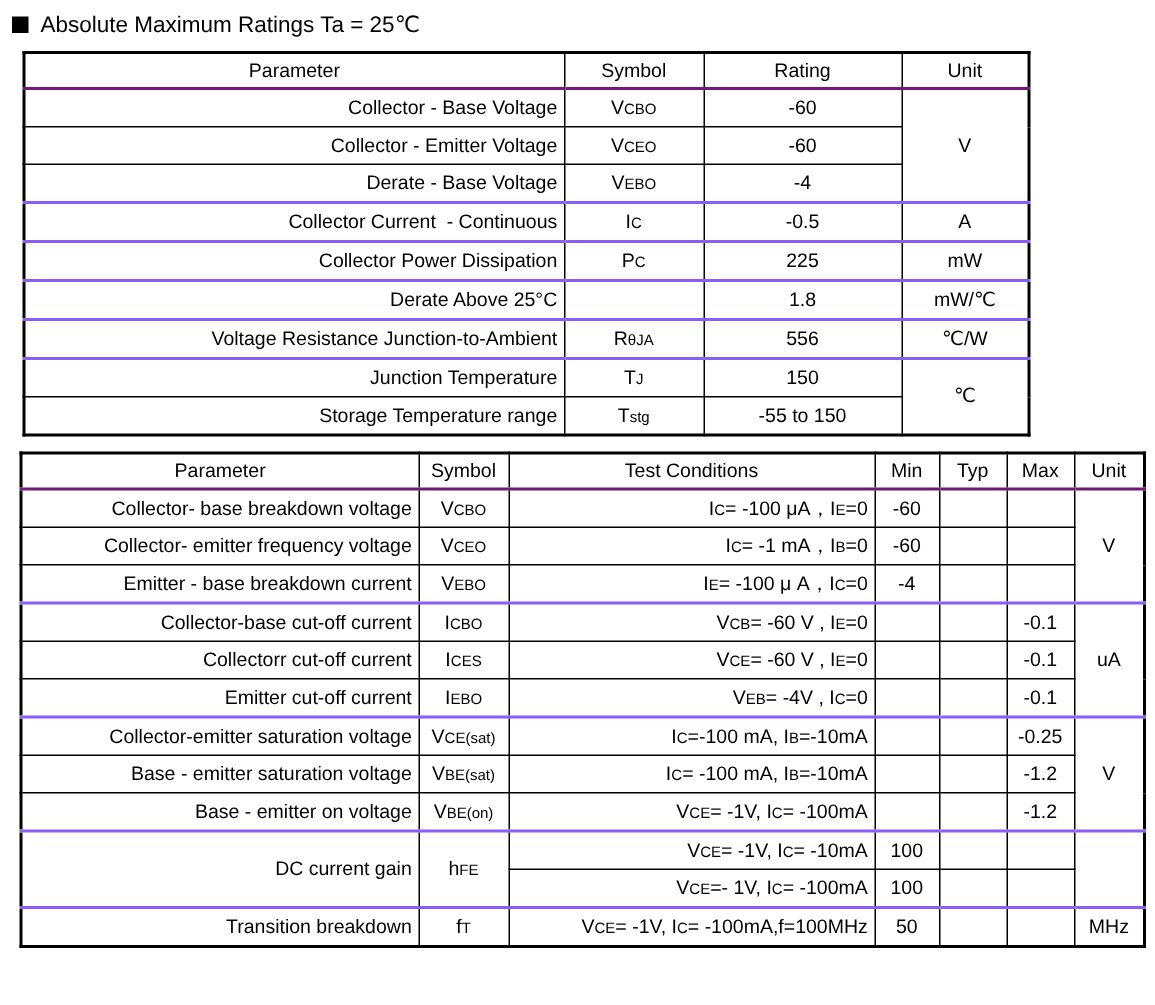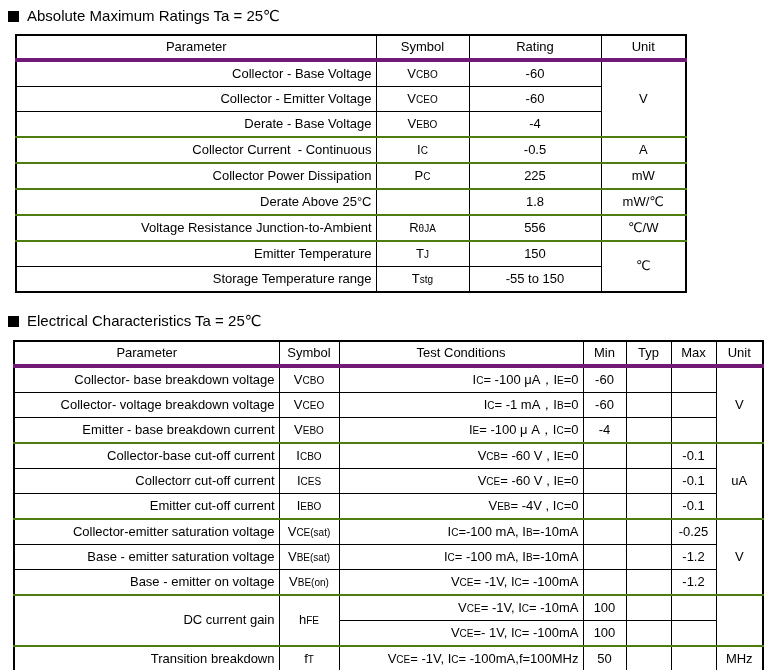--- a/index.html
+++ b/index.html
@@ -44,28 +44,28 @@
     font-weight: normal;
     text-align: center;
     vertical-align: middle;
     height: 24px;
     padding: 0 4px;
     line-height: 1.1;
     white-space: pre-wrap;
     overflow: hidden;
   }
   thead th {
-    border-bottom: 4px solid #701a75;
+    border-bottom: 2px solid #701a75;
     height: 22px;
   }
   td.al {
     text-align: right;
     padding-left: 8px;
   }
-  tr.gs td { border-top: 2px solid #4d7c0f; }
+  tr.gs td { border-top: 2px solid #8b5cf6; }
   .sb {
     font-size: 10px;
     letter-spacing: 0px;
   }
 </style>
 </head>
 <body>
 
 <div class="section">
   <div class="sec-title" id="title1">
@@ -122,39 +122,35 @@
           <td>1.8</td>
           <td>mW/℃</td>
         </tr>
         <tr class="gs">
           <td class="al">Voltage Resistance Junction-to-Ambient</td>
           <td>R<span class="sb">θJA</span></td>
           <td>556</td>
           <td>℃/W</td>
         </tr>
         <tr class="gs">
-          <td class="al">Emitter Temperature</td>
+          <td class="al">Junction Temperature</td>
           <td>T<span class="sb">J</span></td>
           <td>150</td>
           <td rowspan="2">℃</td>
         </tr>
         <tr>
           <td class="al">Storage Temperature range</td>
           <td>T<span class="sb">stg</span></td>
           <td>-55 to 150</td>
         </tr>
       </tbody>
   </table>
 </div>
 
 <div class="section">
-  <div class="sec-title" id="title2">
-    <span class="sq"></span>
-    <span>Electrical Characteristics Ta = 25℃</span>
-  </div>
   <table id="table-ec">
     <colgroup>
       <col style="width:265px">
       <col style="width:60px">
       <col style="width:244px">
       <col style="width:43px">
       <col style="width:45px">
       <col style="width:45px">
       <col style="width:47px">
     </colgroup>
@@ -173,21 +169,21 @@
         <tr>
           <td class="al">Collector- base breakdown voltage</td>
           <td>V<span class="sb">CBO</span></td>
           <td class="al">I<span class="sb">C</span>= -100 μA，I<span class="sb">E</span>=0</td>
           <td>-60</td>
           <td></td>
           <td></td>
           <td rowspan="3">V</td>
         </tr>
         <tr>
-          <td class="al">Collector- voltage breakdown voltage</td>
+          <td class="al">Collector- emitter frequency voltage</td>
           <td>V<span class="sb">CEO</span></td>
           <td class="al">I<span class="sb">C</span>= -1 mA，I<span class="sb">B</span>=0</td>
           <td>-60</td>
           <td></td>
           <td></td>
         </tr>
         <tr>
           <td class="al">Emitter - base breakdown current</td>
           <td>V<span class="sb">EBO</span></td>
           <td class="al">I<span class="sb">E</span>= -100 μ A，I<span class="sb">C</span>=0</td>

